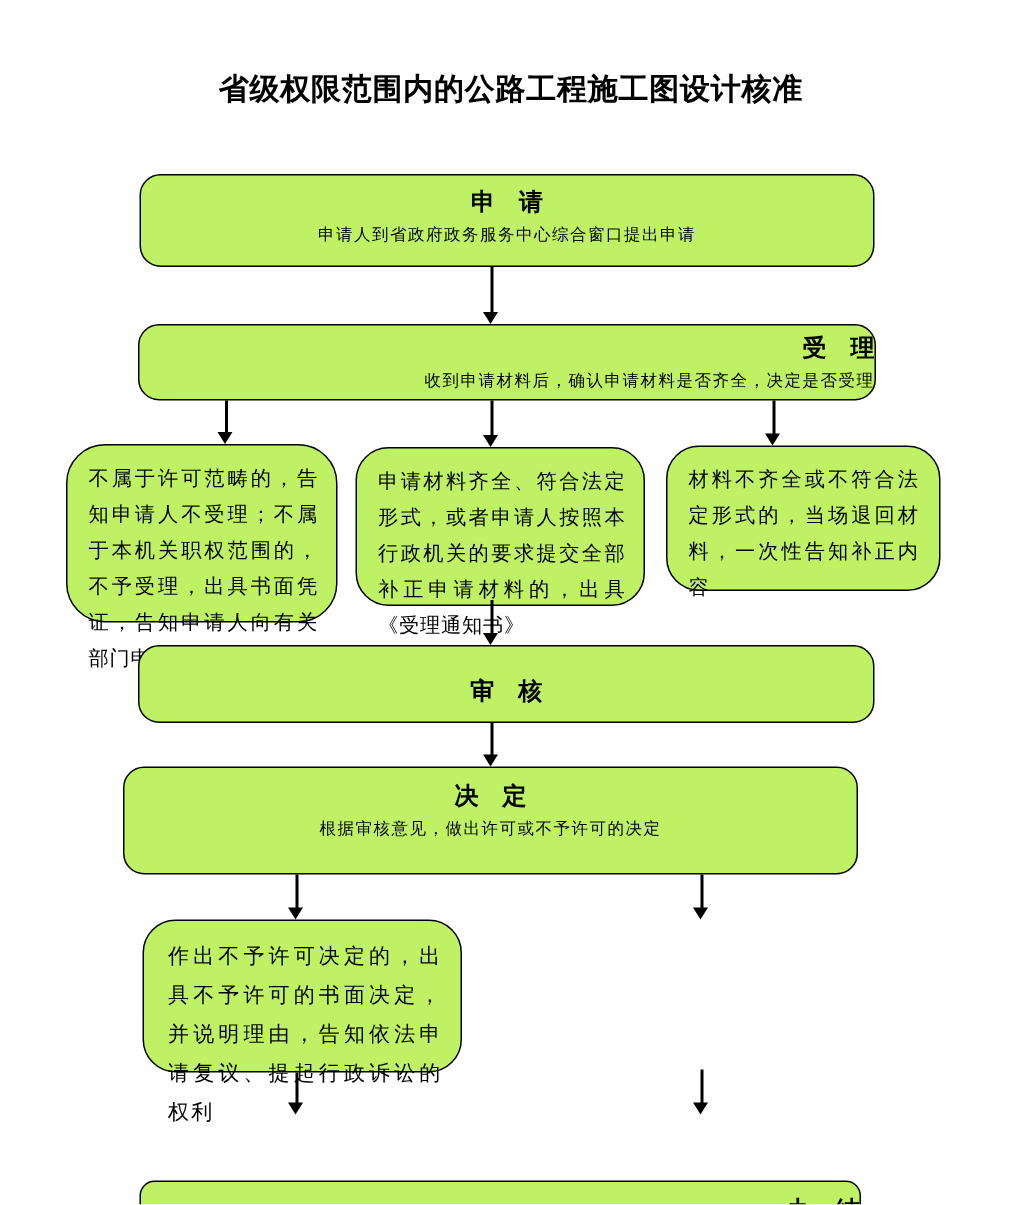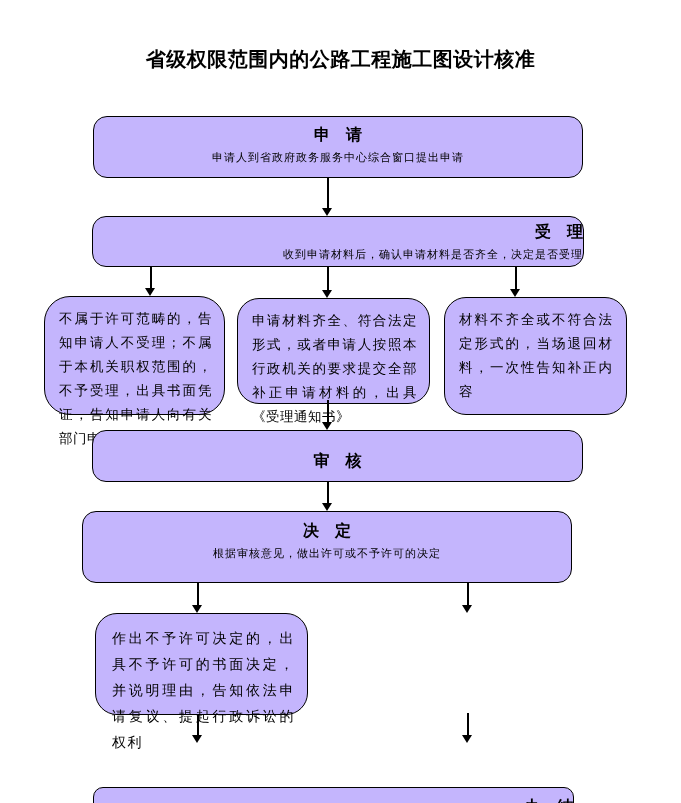--- a/index.html
+++ b/index.html
@@ -22,21 +22,21 @@
     left: 0;
     width: 100%;
     text-align: center;
     font-size: 20px;
     font-weight: bold;
     letter-spacing: 0.5px;
   }
   .box {
     position: absolute;
     border: 1.5px solid #000000;
-    background: #c4b5fd;
+    background: #bef264;
     box-sizing: border-box;
   }
   .main-box {
     border-radius: 14px;
     text-align: center;
     padding-top: 7px;
   }
   .box .heading {
     display: block;
     font-size: 16px;
@@ -136,21 +136,21 @@
   </div>
 
   <div class="box branch-box" style="left:44px; top:296px; width:181px; height:119px; border-radius:26px;">
     <span>不属于许可范畴的，告知申请人不受理；不属于本机关职权范围的，不予受理，出具书面凭证，告知申请人向有关部门申请</span>
   </div>
 
   <div class="box branch-box" style="left:237px; top:298px; width:193px; height:106px;">
     <span>申请材料齐全、符合法定形式，或者申请人按照本行政机关的要求提交全部补正申请材料的，出具《受理通知书》</span>
   </div>
 
-  <div class="box branch-box wide-spacing" style="left:444px; top:297px; width:183px; height:118px;">
+  <div class="box branch-box wide-spacing" style="left:444px; top:297px; width:183px; height:97px;">
     <span>材料不齐全或不符合法定形式的，当场退回材料，一次性告知补正内容</span>
   </div>
 
   <div class="connector" style="left:322px; top:400px; height:30px;">
     <div class="cline"></div>
     <div class="chead"></div>
   </div>
 
   <div class="box main-box" style="left:92px; top:430px; width:491px; height:52px; padding-top:19px;">
     <span class="heading">审　核</span>

